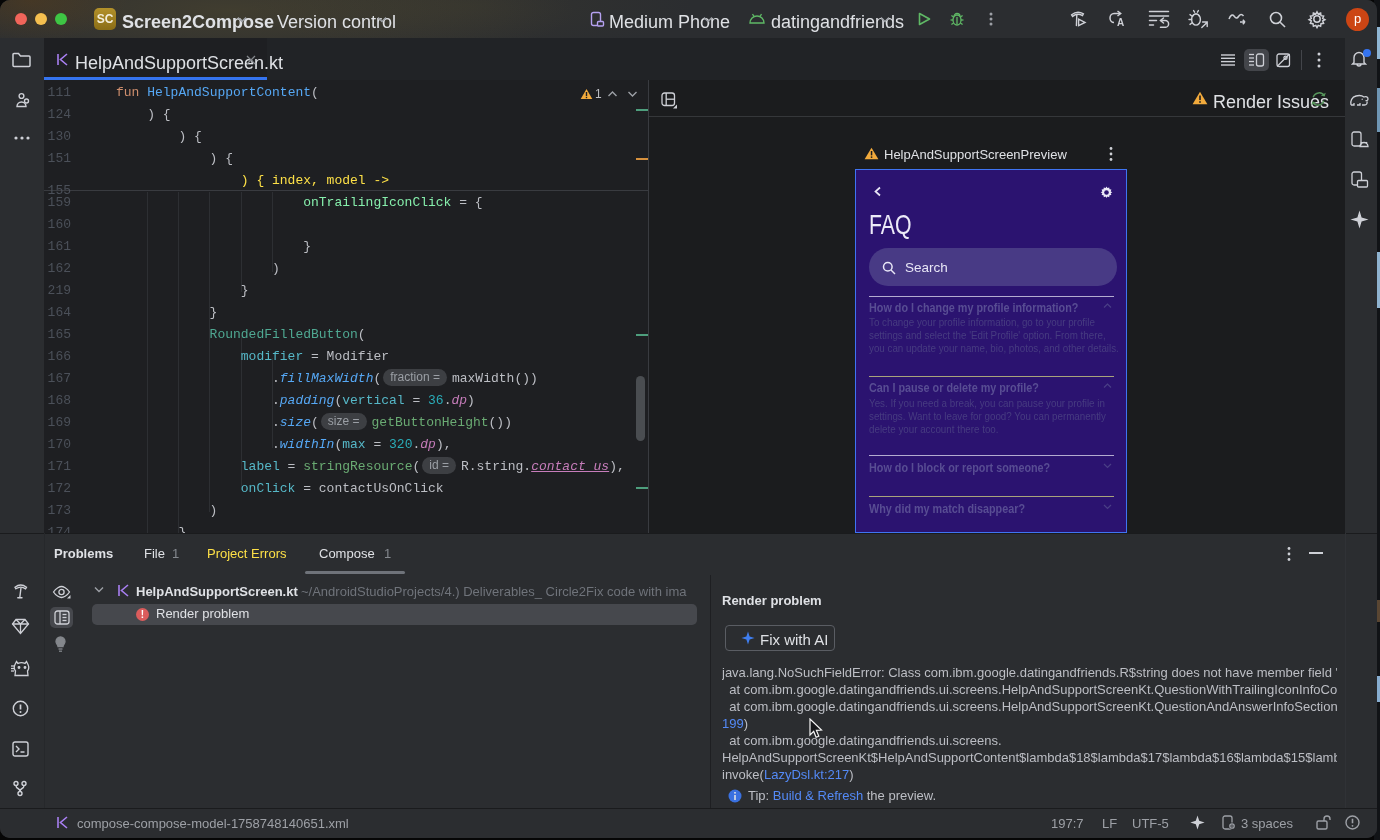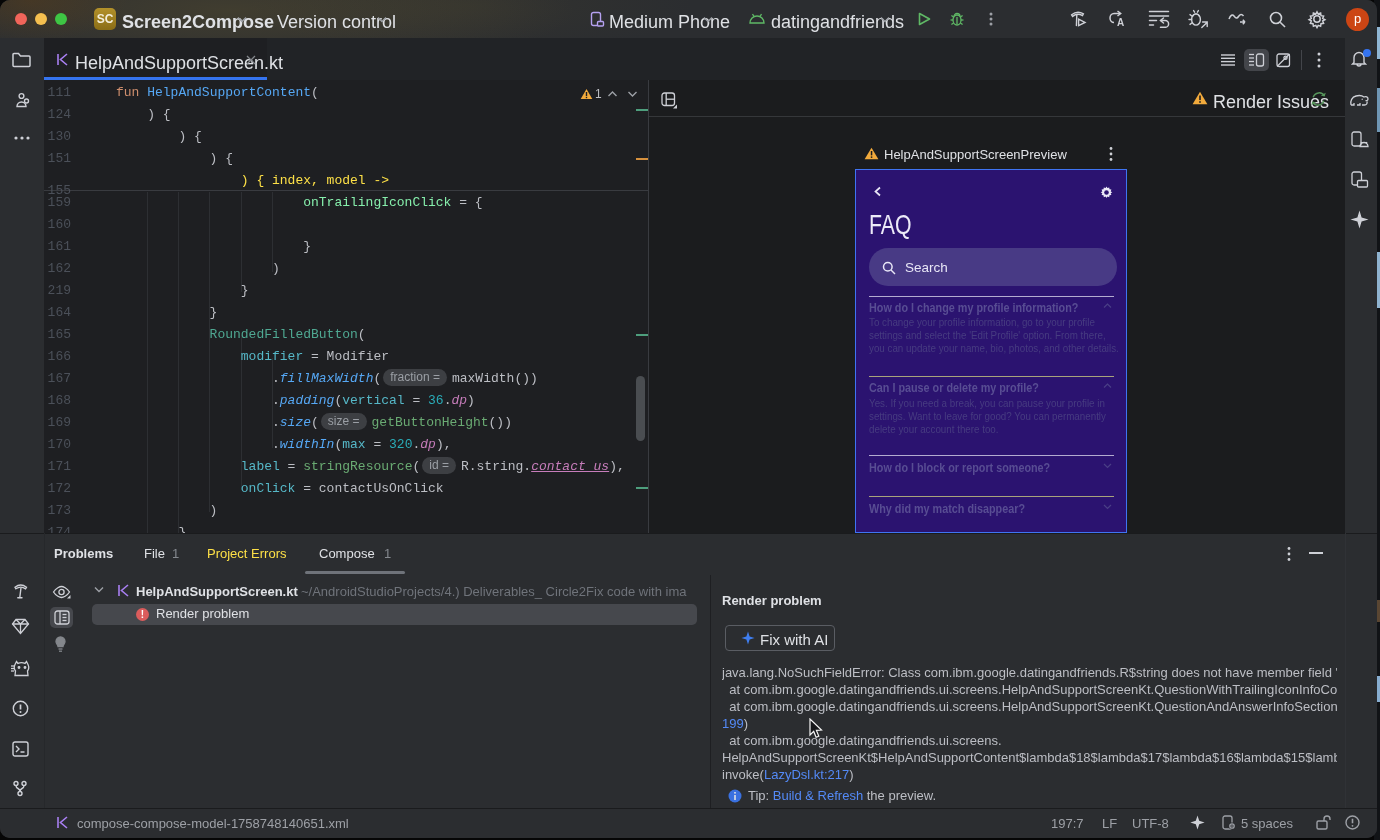--- a/index.html
+++ b/index.html
@@ -448,31 +448,31 @@
           <path d="M2,1 L2,17 L5.7,13.4 L8.1,19.3 L10.8,18.2 L8.4,12.4 L13.5,12.1 Z" fill="#16171a" stroke="#f5f5f5" stroke-width="1.2"></path>
         </svg>
 
 <div class="abs" style="left:0;top:808px;width:1377px;height:30px;background:#2b2d30;border-top:1px solid #1a1b1d"></div>
 <svg class="ic" style="left:56px;top:816px" width="13" height="13" fill="none" stroke="#a87ff1" stroke-width="1.6">
           <path d="M2,1 V12 M11,1 L4.5,6.5 L11,12"></path>
         </svg>
 <div class="abs" style="left:77px;top:816px;font-size:13px;color:#9da0a6">compose-compose-model-1758748140651.xml</div>
 <div class="abs" style="left:1051px;top:816px;font-size:13px;color:#9da0a6">197:7</div>
 <div class="abs" style="left:1102px;top:816px;font-size:13px;color:#9da0a6">LF</div>
-<div class="abs" style="left:1132px;top:816px;font-size:13px;color:#9da0a6">UTF-8</div>
+<div class="abs" style="left:1132px;top:816px;font-size:13px;color:#9da0a6">UTF-5</div>
 <svg class="ic" style="left:1190px;top:815px" width="15" height="15" fill="#ced0d6">
           <path d="M7.5,0.4 L9.2,5.8 L14.6,7.5 L9.2,9.2 L7.5,14.6 L5.8,9.2 L0.4,7.5 L5.8,5.8 Z"></path>
         </svg>
 <svg class="ic" style="left:1221px;top:815px" width="16" height="16" fill="none" stroke="#9da0a6" stroke-width="1.3">
           <rect x="2" y="1" width="9" height="13" rx="2"></rect>
           <circle cx="11" cy="11" r="3.4" fill="#2b2d30" stroke="none"></circle>
           <circle cx="11" cy="11" r="2.2"></circle>
           <circle cx="11" cy="11" r="0.8" fill="#9da0a6" stroke="none"></circle>
         </svg>
-<div class="abs" style="left:1241px;top:816px;font-size:13px;color:#9da0a6">5 spaces</div>
+<div class="abs" style="left:1241px;top:816px;font-size:13px;color:#9da0a6">3 spaces</div>
 <svg class="ic" style="left:1315px;top:814px" width="17" height="17" fill="none" stroke="#9da0a6" stroke-width="1.4">
           <rect x="2" y="7" width="10" height="8" rx="1.5"></rect>
           <path d="M9,7 V5 a3,3 0 0 1 6,0 v1"></path>
         </svg>
 <svg class="ic" style="left:1345px;top:815px" width="15" height="15" fill="none" stroke="#9da0a6" stroke-width="1.4">
           <circle cx="7.5" cy="7.5" r="6.5"></circle>
           <line x1="7.5" y1="3.8" x2="7.5" y2="8.3" stroke-width="1.6"></line>
           <circle cx="7.5" cy="10.8" r="0.9" fill="#9da0a6" stroke="none"></circle>
         </svg>
 </circle></line></div>

